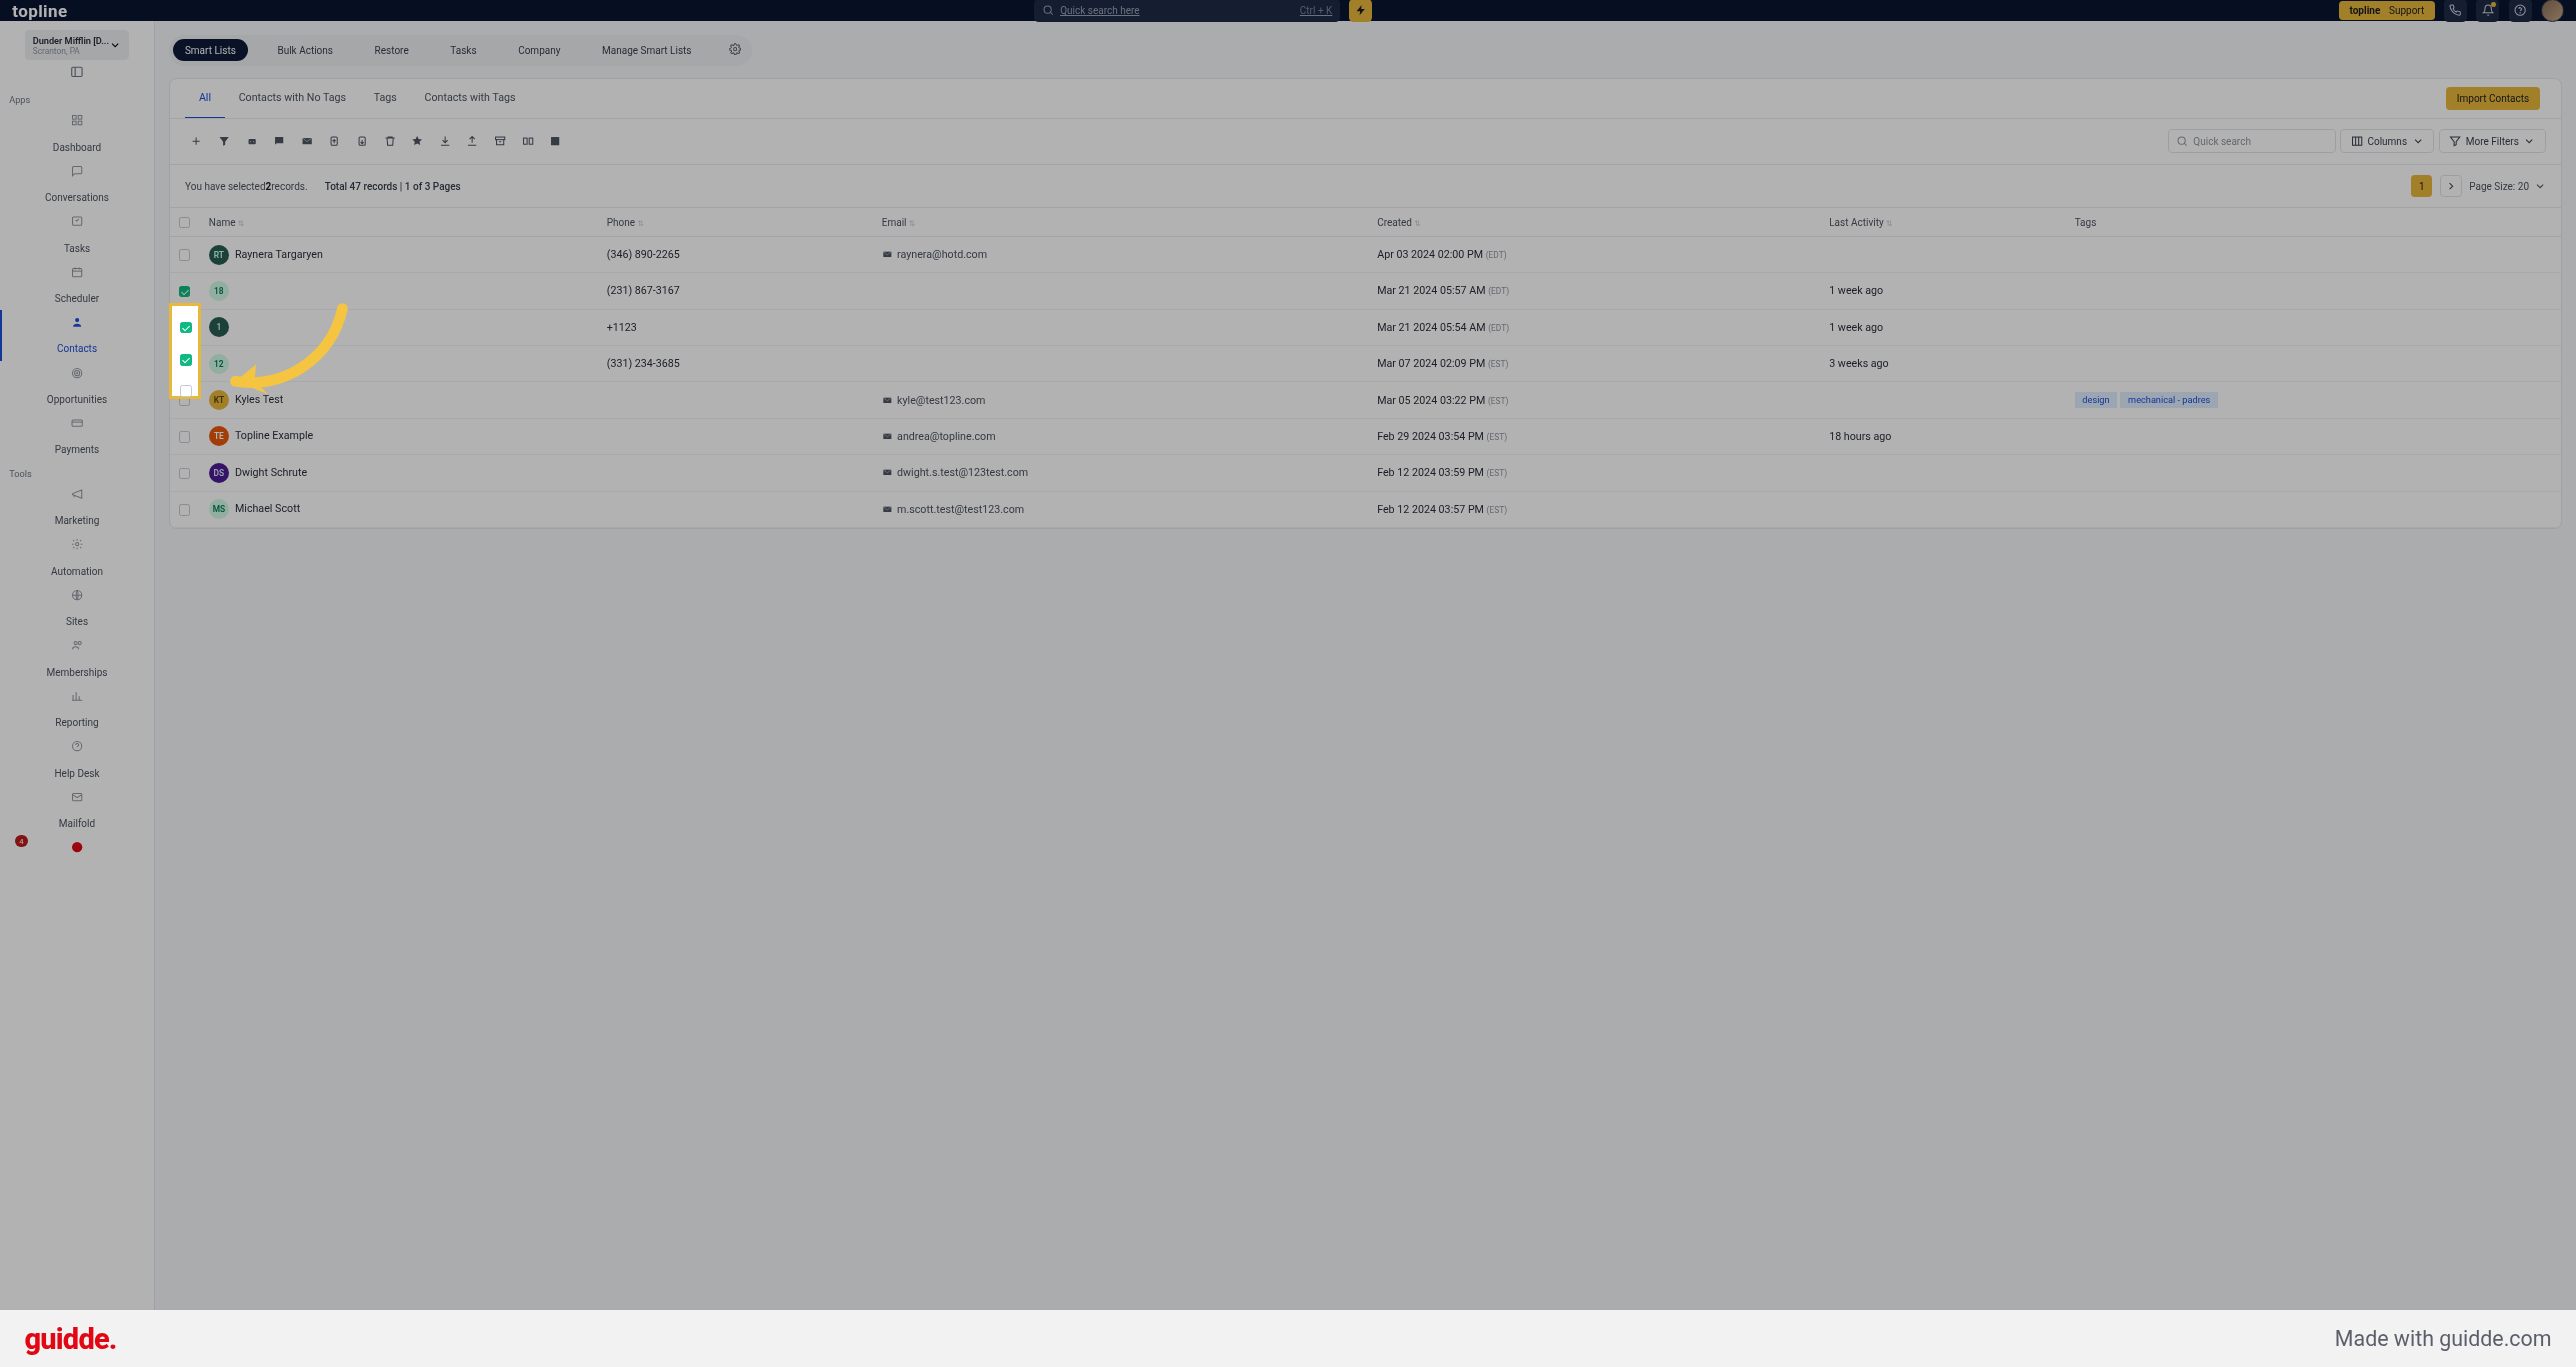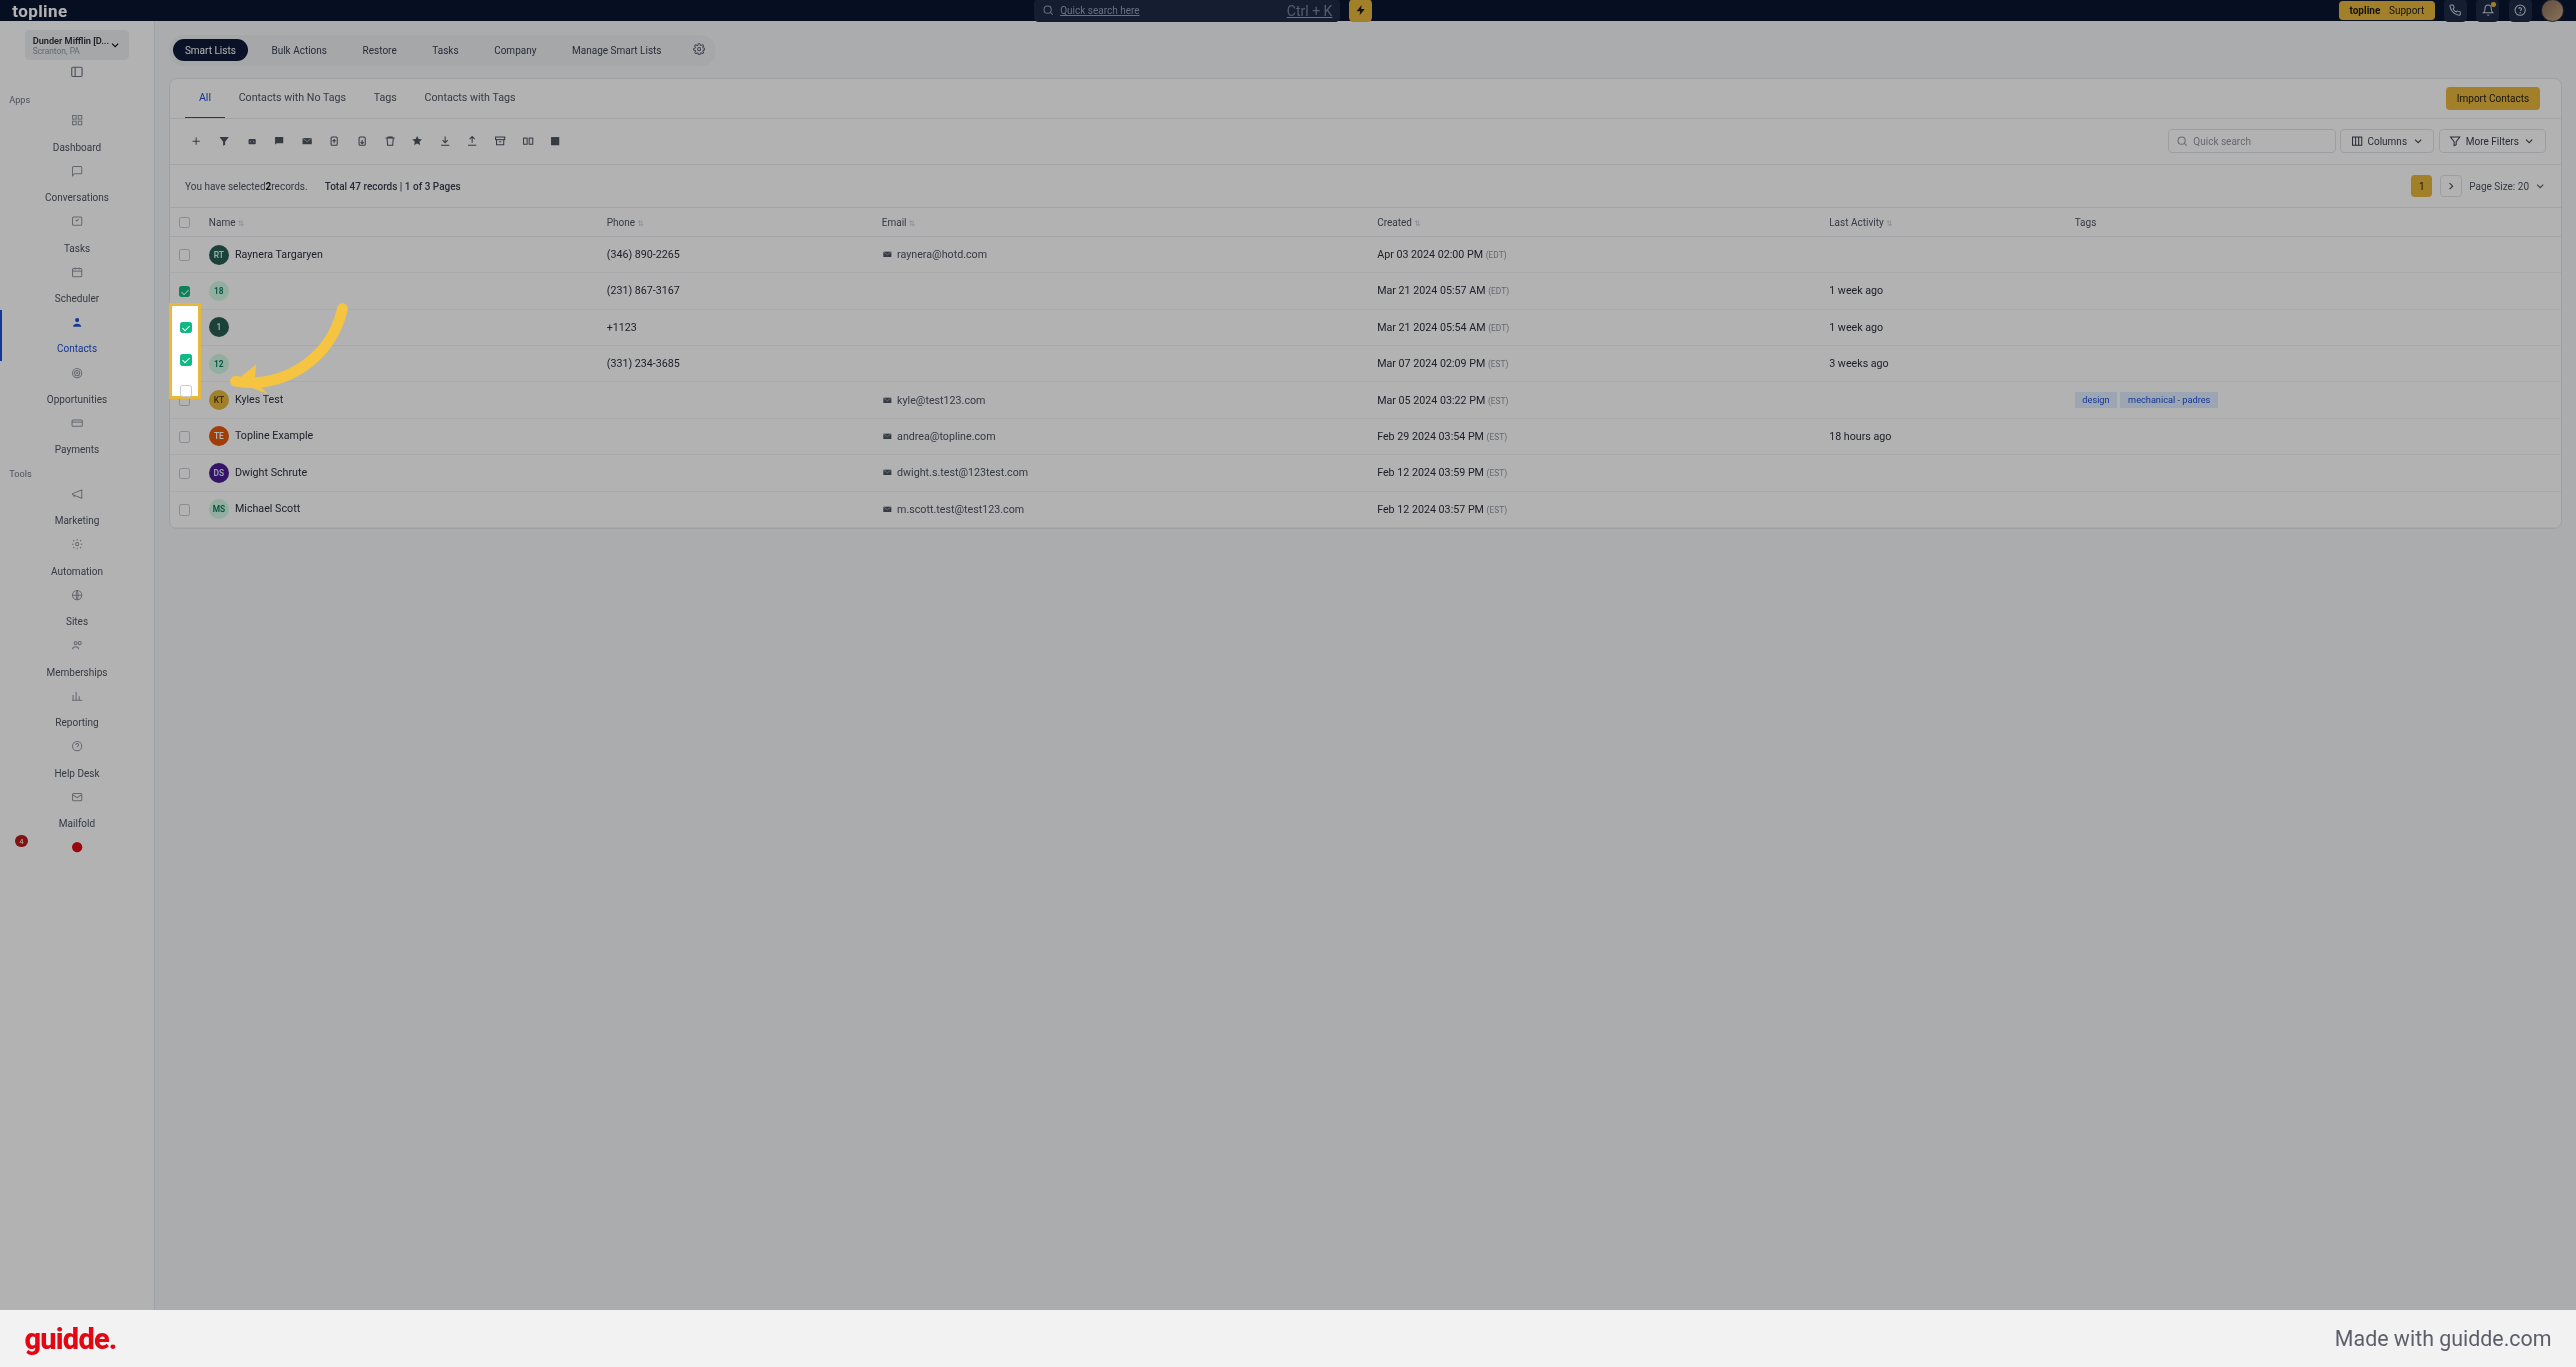--- a/index.html
+++ b/index.html
@@ -20,21 +20,21 @@
   font-size: 10px;
 }
 .logo { font-weight: 700; font-size: 17px; color: #fff; letter-spacing: 0.4px; }
 .topbar-spacer { flex: 1; }
 .search-box {
   display: flex; align-items: center;
   background: #1f2a45; border-radius: 4.6px;
   padding: 0 7.7px; height: 23px; width: 306px;
   gap: 6.1px; color: #98a2b8; text-decoration: underline;
 }
-.search-box .hint { margin-left: auto; font-size: 14px; color: #7a859e; }
+.search-box .hint { margin-left: auto; font-size: 10px; color: #7a859e; }
 .support-btn {
   background: #e8b83b; color: #1c1c1c;
   padding: 3.8px 10.7px; border-radius: 3.8px; font-size: 10px;
   display: flex; align-items: center; gap: 3.1px;
 }
 .topbar-icon {
   width: 23px; height: 23px; border-radius: 4.6px;
   background: #1f2a45; display: flex; align-items: center; justify-content: center;
   color: #cfd6e4; position: relative;
 }
@@ -67,21 +67,21 @@
 .side-item.active::before { content: ""; position: absolute; left: 0; top: 0; bottom: 0; width: 2.3px; background: #1d4ed8; }
 .side-badge {
   position: absolute; top: 0px; left: 15.3px;
   background: #b91c1c; color: #fff; font-size: 7.7px;
   width: 12.3px; height: 12.3px; border-radius: 50%;
   display: flex; align-items: center; justify-content: center;
 }
 
 .main { flex: 1; overflow: auto; }
 .nav-tabs {
-  display: flex; align-items: center; gap: 11px;
+  display: flex; align-items: center; gap: 17px;
   background: #eef0f3; border-radius: 17px;
   padding: 3.8px; margin: 13.8px 0 0 13.8px; width: max-content;
 }
 .nav-tab { padding: 5.4px 12.3px; border-radius: 13.8px; color: #3a4050; font-size: 10px; cursor: pointer; }
 .nav-tab.active { background: #0e1a38; color: #fff; }
 .nav-tab.gear { padding: 4.6px 7.7px; color: #5b6272; }
 
 .list-card {
   margin: 12.3px 13.8px; background: #fff; border: 0.8px solid #e3e6eb;
   border-radius: 7.7px; overflow: hidden;

